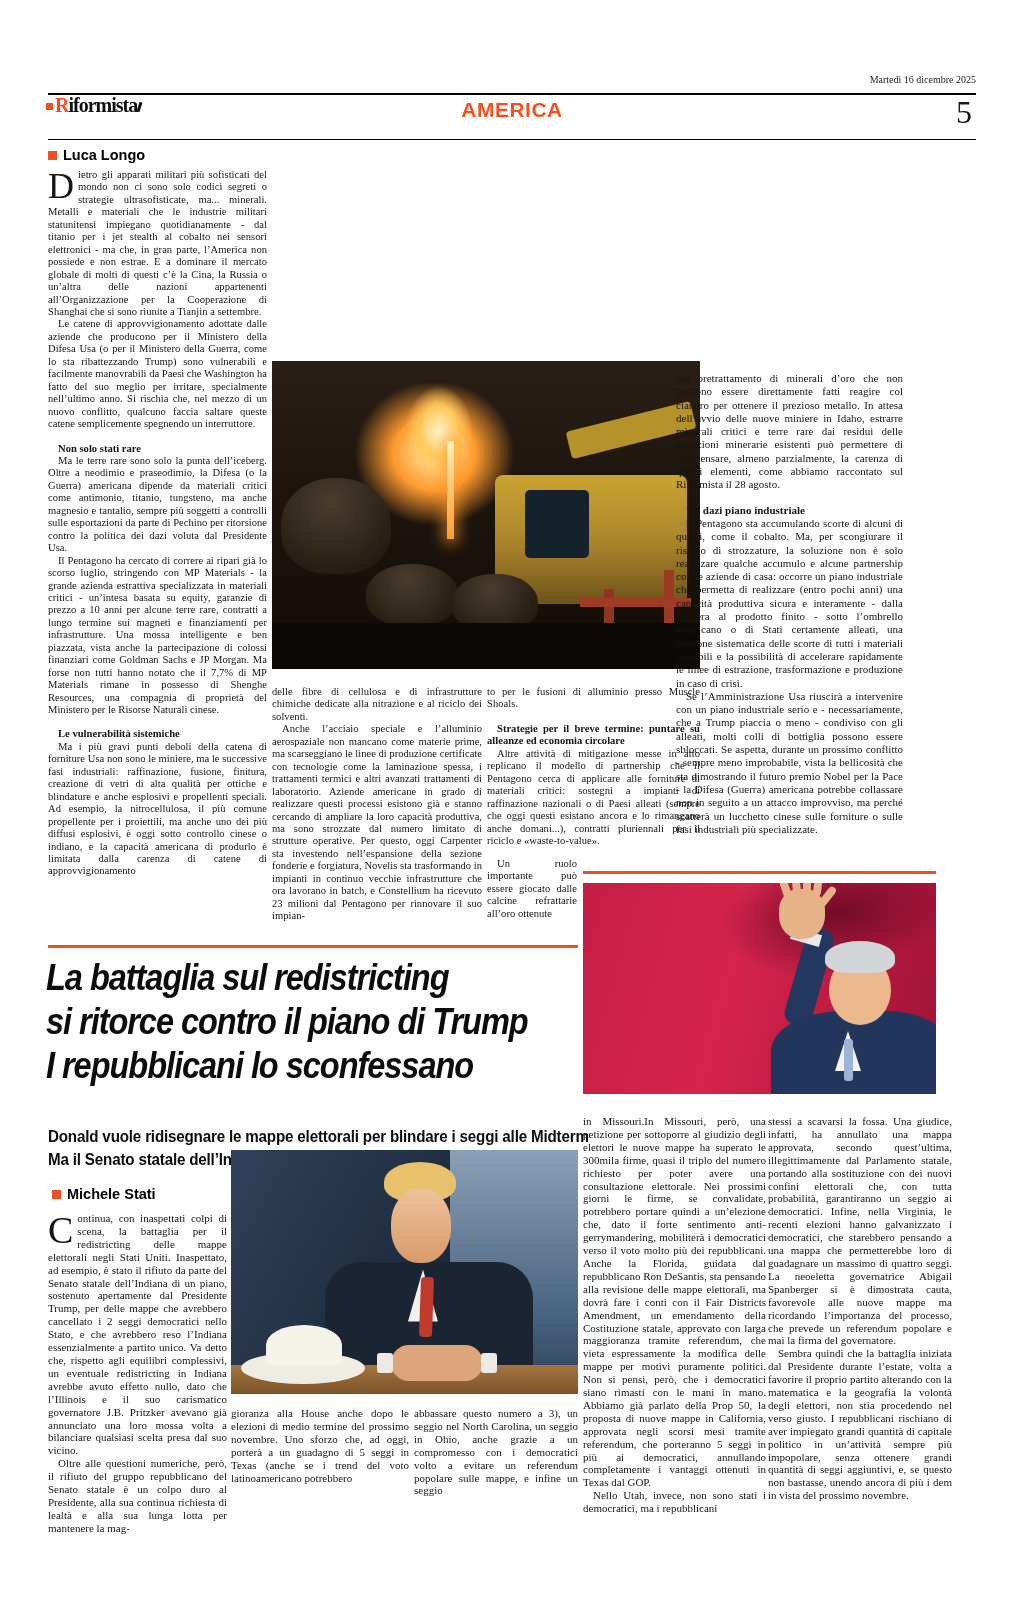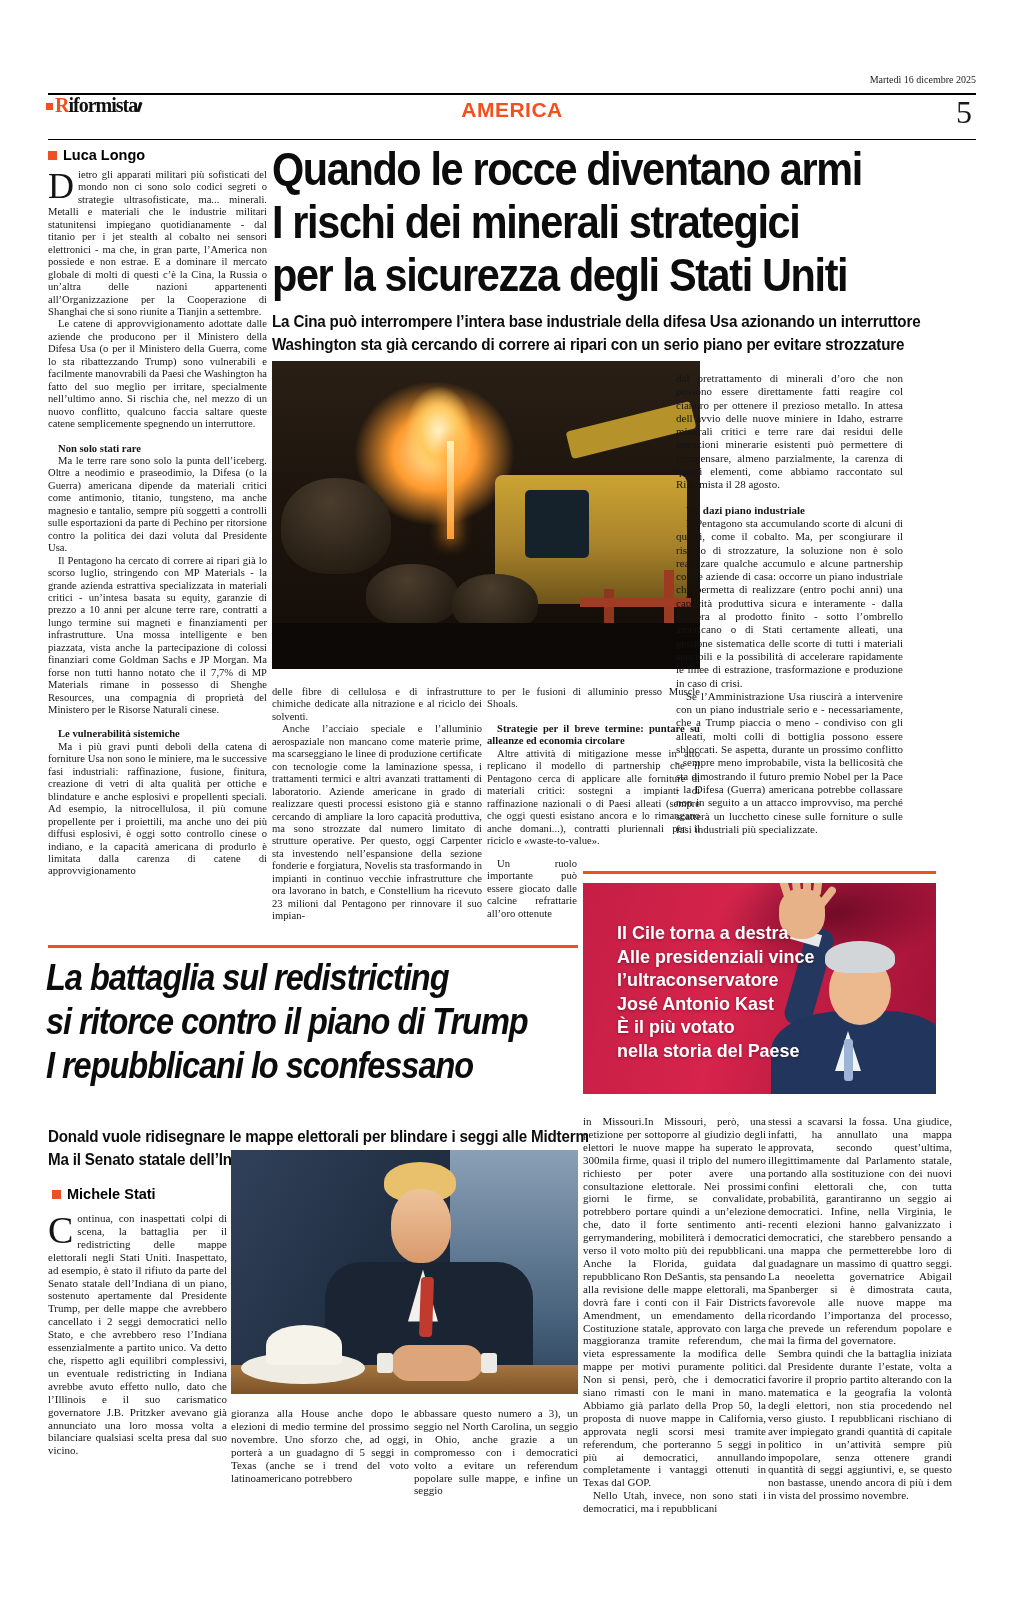--- a/index.html
+++ b/index.html
@@ -107,29 +107,20 @@
   <div class="abs rule1"></div>
   <div class="abs section">AMERICA</div>
   <div class="abs pagenum">5</div>
   <div class="abs rule2"></div>
 
   <div class="abs byline" style="left:48px;top:147px;">
     <span class="sq"></span>
     <span>Luca Longo</span>
   </div>
 
-  <div class="abs hl1" style="left:272px;top:143px;">
-    <div>Quando le rocce diventano armi</div>
-    <div>I rischi dei minerali strategici</div>
-    <div>per la sicurezza degli Stati Uniti</div>
-  </div>
-  <div class="abs deck" style="left:272px;top:310px;">
-    <div>La Cina può interrompere l’intera base industriale della difesa Usa azionando un interruttore</div>
-    <div>Washington sta già cercando di correre ai ripari con un serio piano per evitare strozzature</div>
-  </div>
 
   <div class="abs body1" style="left:48px;top:169px;width:219px;">
     <p class="np"><span class="dc1">D</span><span>ietro gli apparati militari più sofisticati del mondo non ci sono solo codici segreti o strategie ultrasofisticate, ma... minerali. Metalli e materiali che le industrie militari statunitensi impiegano quotidianamente - dal titanio per i jet stealth al cobalto nei sensori elettronici - ma che, in gran parte, l’America non possiede e non estrae. E a dominare il mercato globale di molti di questi c’è la Cina, la Russia o un’altra delle nazioni appartenenti all’Organizzazione per la Cooperazione di Shanghai che si sono riunite a Tianjin a settembre.</span></p>
     <p>Le catene di approvvigionamento adottate dalle aziende che producono per il Ministero della Difesa Usa (o per il Ministero della Guerra, come lo sta ribattezzando Trump) sono vulnerabili e facilmente manovrabili da Paesi che Washington ha fatto del suo meglio per irritare, specialmente nell’ultimo anno. Si rischia che, nel mezzo di un nuovo conflitto, qualcuno faccia saltare queste catene semplicemente spegnendo un interruttore.</p>
     <div class="sub">Non solo stati rare</div>
     <p>Ma le terre rare sono solo la punta dell’iceberg. Oltre a neodimio e praseodimio, la Difesa (o la Guerra) americana dipende da materiali critici come antimonio, titanio, tungsteno, ma anche magnesio e tantalio, sempre più soggetti a controlli sulle esportazioni da parte di Pechino per ritorsione contro la politica dei dazi voluta dal Presidente Usa.</p>
     <p>Il Pentagono ha cercato di correre ai ripari già lo scorso luglio, stringendo con MP Materials - la grande azienda estrattiva specializzata in materiali critici - un’intesa basata su equity, garanzie di prezzo a 10 anni per alcune terre rare, contratti a lungo termine sui magneti e finanziamenti per infrastrutture. Una mossa intelligente e ben piazzata, vista anche la partecipazione di colossi finanziari come Goldman Sachs e JP Morgan. Ma forse non tutti hanno notato che il 7,7% di MP Materials rimane in possesso di Shenghe Resources, una compagnia di proprietà del Ministero per le Risorse Naturali cinese.</p>
     <div class="sub">Le vulnerabilità sistemiche</div>
     <p>Ma i più gravi punti deboli della catena di forniture Usa non sono le miniere, ma le successive fasi industriali: raffinazione, fusione, finitura, creazione di vetri di alta qualità per ottiche e blindature e anche esplosivi e propellenti speciali. Ad esempio, la nitrocellulosa, il più comune propellente per i proiettili, ma anche uno dei più diffusi esplosivi, è oggi sotto controllo cinese o indiano, e la capacità americana di produrlo è limitata dalla carenza di catene di approvvigionamento</p>
   </div>
@@ -180,28 +171,20 @@
     <div class="k-f" style="left:198px;top:-8px;transform:rotate(-18deg);"></div>
     <div class="k-f" style="left:209px;top:-13px;transform:rotate(-6deg);"></div>
     <div class="k-f" style="left:220px;top:-14px;"></div>
     <div class="k-f" style="left:231px;top:-11px;transform:rotate(7deg);"></div>
     <div class="k-f" style="left:240px;top:2px;transform:rotate(38deg);"></div>
     <div class="k-suit"></div>
     <div class="k-shirt"></div>
     <div class="k-tie"></div>
     <div class="k-head"></div>
     <div class="k-hair"></div>
-    <div class="k-text">
-      <div>Il Cile torna a destra</div>
-      <div>Alle presidenziali vince</div>
-      <div>l’ultraconservatore</div>
-      <div>José Antonio Kast</div>
-      <div>È il più votato</div>
-      <div>nella storia del Paese</div>
-    </div>
   </div>
 
   <div class="abs orangebar" style="left:48px;top:945px;width:530px;"></div>
 
   <div class="abs hl2" style="left:46px;top:956px;font-style:italic;">
     <div>La battaglia sul redistricting</div>
     <div>si ritorce contro il piano di Trump</div>
     <div>I repubblicani lo sconfessano</div>
   </div>
   <div class="abs deck" style="left:48px;top:1125px;">
@@ -209,20 +192,21 @@
     <div>Ma il Senato statale dell’Indiana dà lo stop: persino il GOP inizia a opporsi</div>
   </div>
 
   <div class="abs byline" style="left:52px;top:1186px;">
     <span class="sq"></span>
     <span>Michele Stati</span>
   </div>
 
   <div class="abs body2" style="left:48px;top:1212px;width:179px;">
     <p class="np"><span class="dc2">C</span><span>ontinua, con inaspettati colpi di scena, la battaglia per il redistricting delle mappe elettorali negli Stati Uniti. Inaspettato, ad esempio, è stato il rifiuto da parte del Senato statale dell’Indiana di un piano, sostenuto apertamente dal Presidente Trump, per delle mappe che avrebbero cancellato i 2 seggi democratici nello Stato, e che avrebbero reso l’Indiana essenzialmente a partito unico. Va detto che, rispetto agli equilibri complessivi, un eventuale redistricting in Indiana avrebbe avuto effetto nullo, dato che l’Illinois e il suo carismatico governatore J.B. Pritzker avevano già annunciato una loro mossa volta a bilanciare qualsiasi scelta presa dal suo vicino.</span></p>
+    <p>Oltre alle questioni numeriche, però, il rifiuto del gruppo repubblicano del Senato statale è un colpo duro al Presidente, alla sua continua richiesta di lealtà e alla sua lunga lotta per mantenere la mag-</p>
   </div>
 
   <div class="abs photo2">
     <div class="t-panel"></div>
     <div class="t-suit"></div>
     <div class="t-shirt"></div>
     <div class="t-tie"></div>
     <div class="t-hair"></div>
     <div class="t-face"></div>
     <div class="t-desk"></div>

